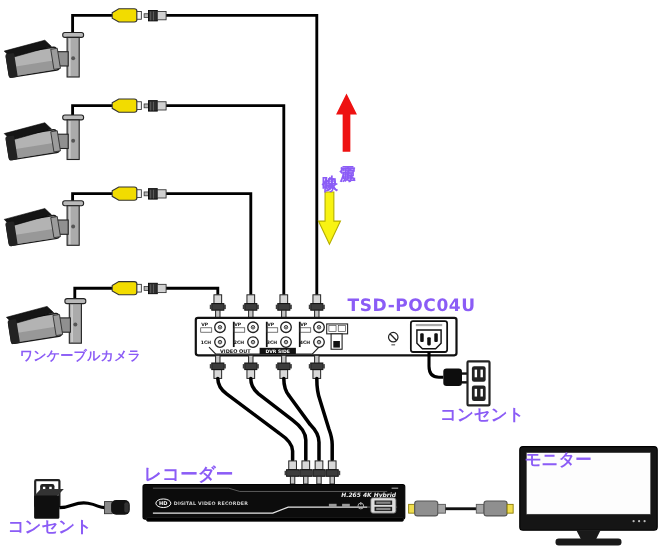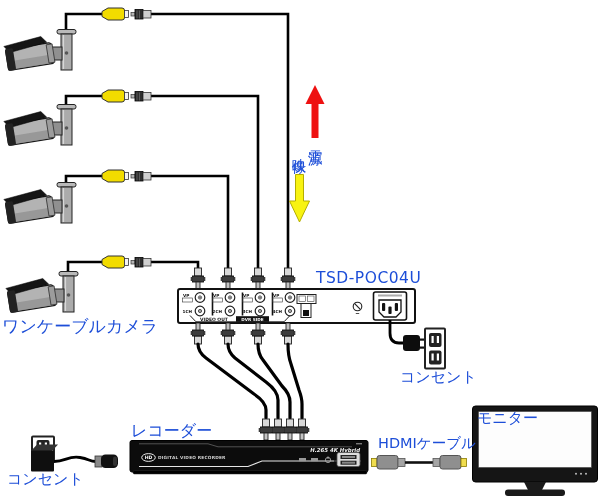--- a/index.html
+++ b/index.html
@@ -1,19 +1,19 @@
 <!DOCTYPE html>
 <html><head>
 <meta charset="utf-8">
 <style>
   html,body{margin:0;padding:0;background:#fff;}
   .stage{position:relative;width:600px;height:500px;background:#ffffff;
          font-family:"DejaVu Sans",sans-serif;overflow:hidden;}
   .stage svg{position:absolute;left:0;top:0;}
-  .jl{position:absolute;color:#1d4ed8;font-weight:400;white-space:nowrap;line-height:1.1;}
+  .jl{position:absolute;color:#8b5cf6;font-weight:700;white-space:nowrap;line-height:1.1;}
   .vert{writing-mode:vertical-rl;text-orientation:upright;letter-spacing:1px;}
   text{font-family:"DejaVu Sans",sans-serif;}
 </style>
 </head>
 <body>
 
 <div class="stage">
 
 <svg width="600" height="500" viewBox="0 0 600 500" xmlns="http://www.w3.org/2000/svg" xmlns:xlink="http://www.w3.org/1999/xlink">
   <defs>
@@ -251,23 +251,22 @@
     <rect x="472.5" y="406" width="125" height="76" rx="3" fill="#151515" stroke="#000"></rect>
     <rect x="478.5" y="411.5" width="113" height="56" fill="#fdfdfd" stroke="#333" stroke-width="0.5"></rect>
     <circle cx="576" cy="473.8" r="1" fill="#bbb"></circle>
     <circle cx="581" cy="473.8" r="1" fill="#bbb"></circle>
     <circle cx="586" cy="473.8" r="1" fill="#bbb"></circle>
     <polygon points="524,482 546,482 542,490 528,490" fill="#1a1a1a"></polygon>
     <rect x="505" y="489.5" width="60" height="6.5" rx="3" fill="#1a1a1a"></rect>
   </g>
 </svg>
 
-<div class="jl" style="left:2px;top:317px;font-size:17px;">ワンケーブルカメラ</div>
+<div class="jl" style="left:18px;top:317px;font-size:12px;">ワンケーブルカメラ</div>
 <div class="jl" style="left:316px;top:270px;font-size:15.5px;letter-spacing:0.5px;">TSD-POC04U</div>
 <div class="jl vert" style="left:306px;top:139px;font-size:14.5px;">電源</div>
 <div class="jl vert" style="left:290px;top:147px;font-size:14.5px;">映像</div>
 <div class="jl" style="left:400px;top:369px;font-size:15px;">コンセント</div>
 <div class="jl" style="left:477px;top:410px;font-size:15px;">モニター</div>
 <div class="jl" style="left:131px;top:422px;font-size:16px;">レコーダー</div>
-<div class="jl" style="left:378px;top:436px;font-size:14.5px;">HDMIケーブル</div>
 <div class="jl" style="left:7px;top:471px;font-size:15px;">コンセント</div>
 
 </div>
 
 </body></html>

